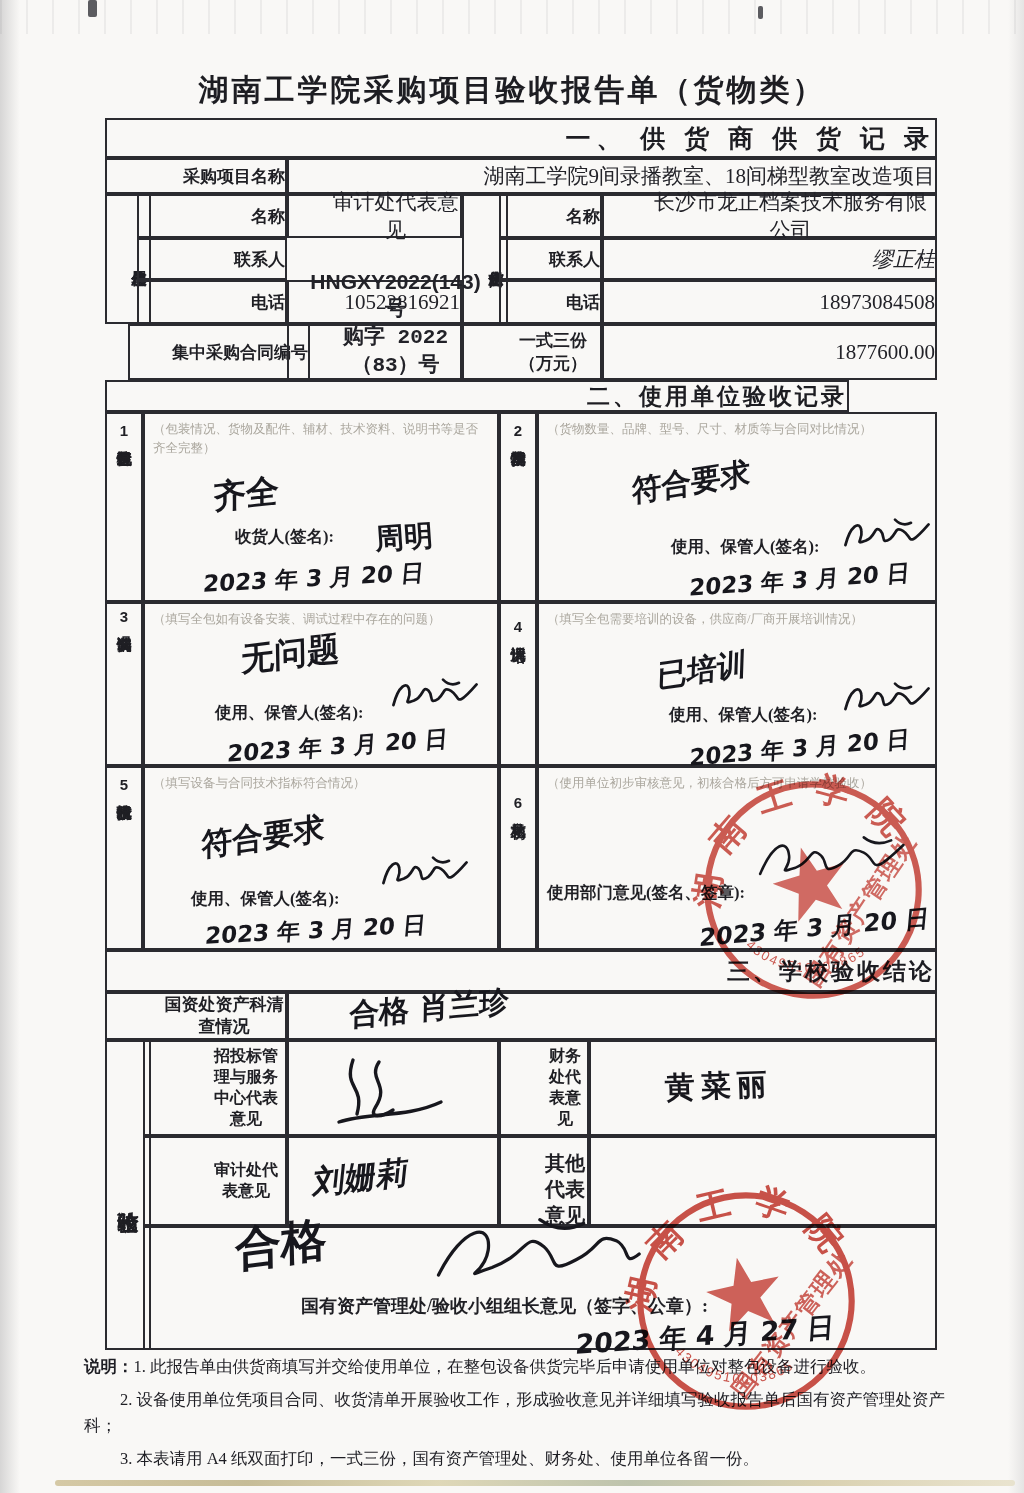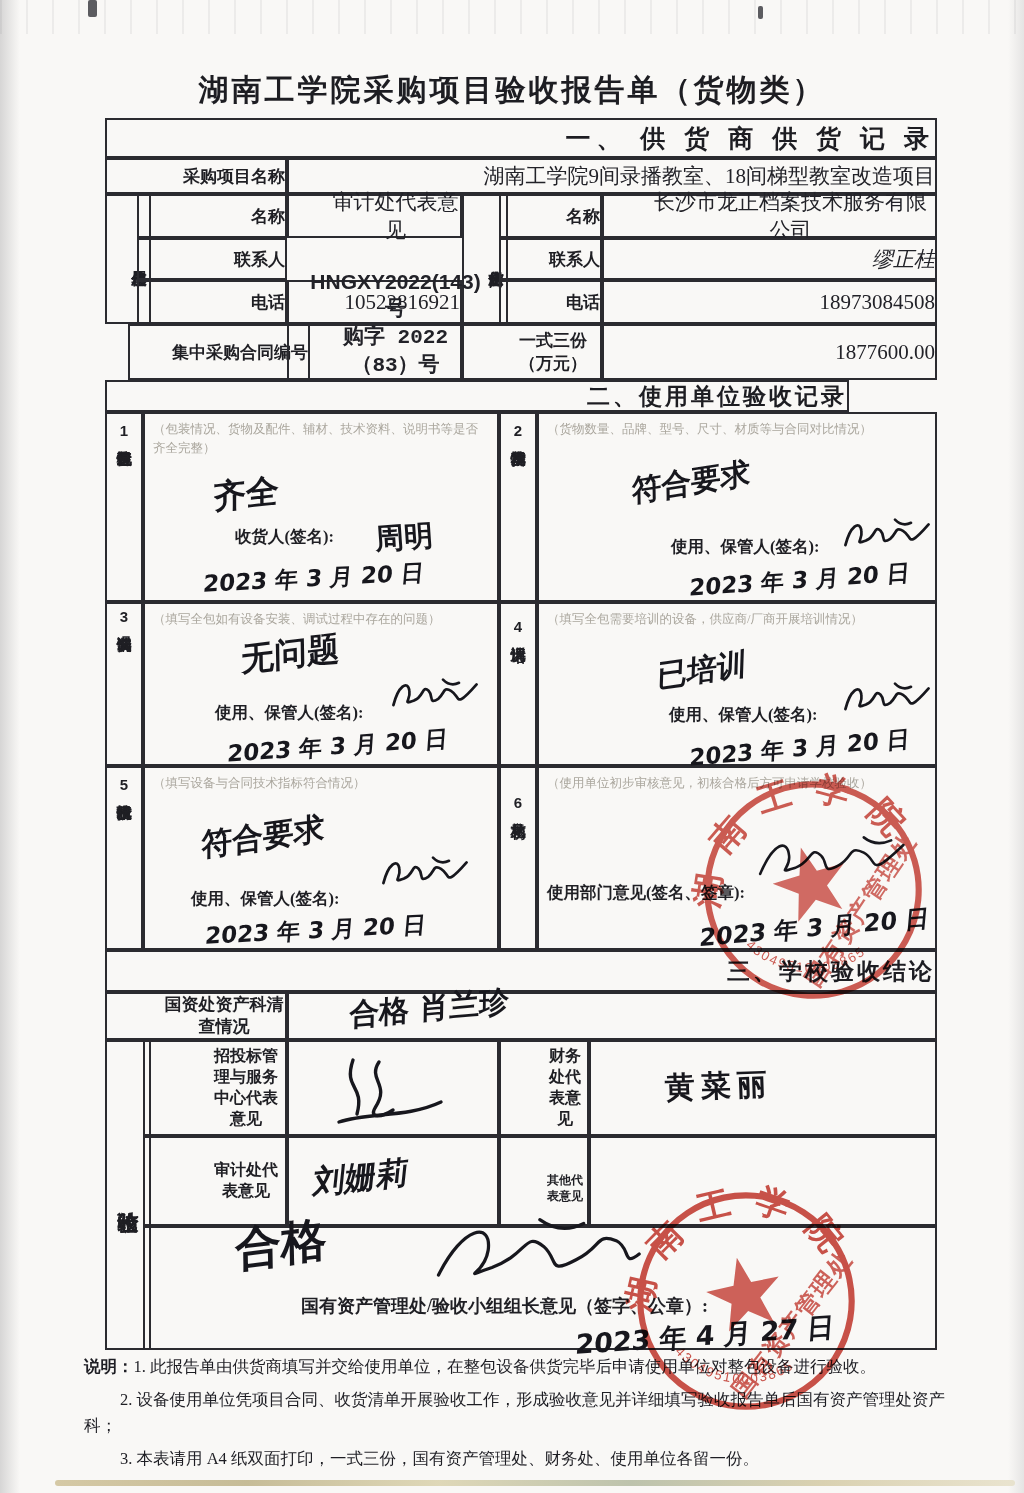--- a/index.html
+++ b/index.html
@@ -245,21 +245,21 @@
     <span class="ink" style="left:74px;top:24px;font-size:30px;letter-spacing:6px;transform:rotate(-2deg);">黄菜丽</span>
   </div>
 
   <div class="cell cen" style="left:143px;top:1136px;width:144px;height:90px;">
     <span class="lab" style="width:78px;font-size:16px;line-height:1.3;">审计处代表意见</span>
   </div>
   <div class="cell" style="left:287px;top:1136px;width:212px;height:90px;">
     <span class="ink" style="left:24px;top:18px;font-size:32px;transform:rotate(-6deg) skewX(-12deg);">刘姗莉</span>
   </div>
   <div class="cell cen" style="left:499px;top:1136px;width:90px;height:90px;">
-    <span class="lab" style="width:58px;font-size:12px;line-height:1.3;margin-top:16px;">其他代表意见</span>
+    <span class="lab" style="width:58px;font-size:20px;line-height:1.3;margin-top:16px;">其他代表意见</span>
   </div>
   <div class="cell" style="left:589px;top:1136px;width:348px;height:90px;"></div>
 
   <div class="cell" style="left:143px;top:1226px;width:794px;height:124px;">
     <span class="ink" style="left:90px;top:-14px;font-size:46px;transform:rotate(-7deg) skewX(-6deg);">合格</span>
     <svg class="sig" style="left:280px;top:-16px;" width="220" height="86" viewBox="0 0 230 90">
       <path d="M14 66 C40 14 70 10 66 40 C62 66 34 70 70 58 C108 44 104 20 124 36 C140 50 128 66 158 50 C186 36 178 22 200 30 C216 38 206 58 224 44"></path>
       <path d="M120 8 C134 18 150 20 166 12"></path>
     </svg>
     <span class="signlab" style="left:156px;bottom:30px;font-size:18px;">国有资产管理处/验收小组组长意见（签字、公章）:</span>

